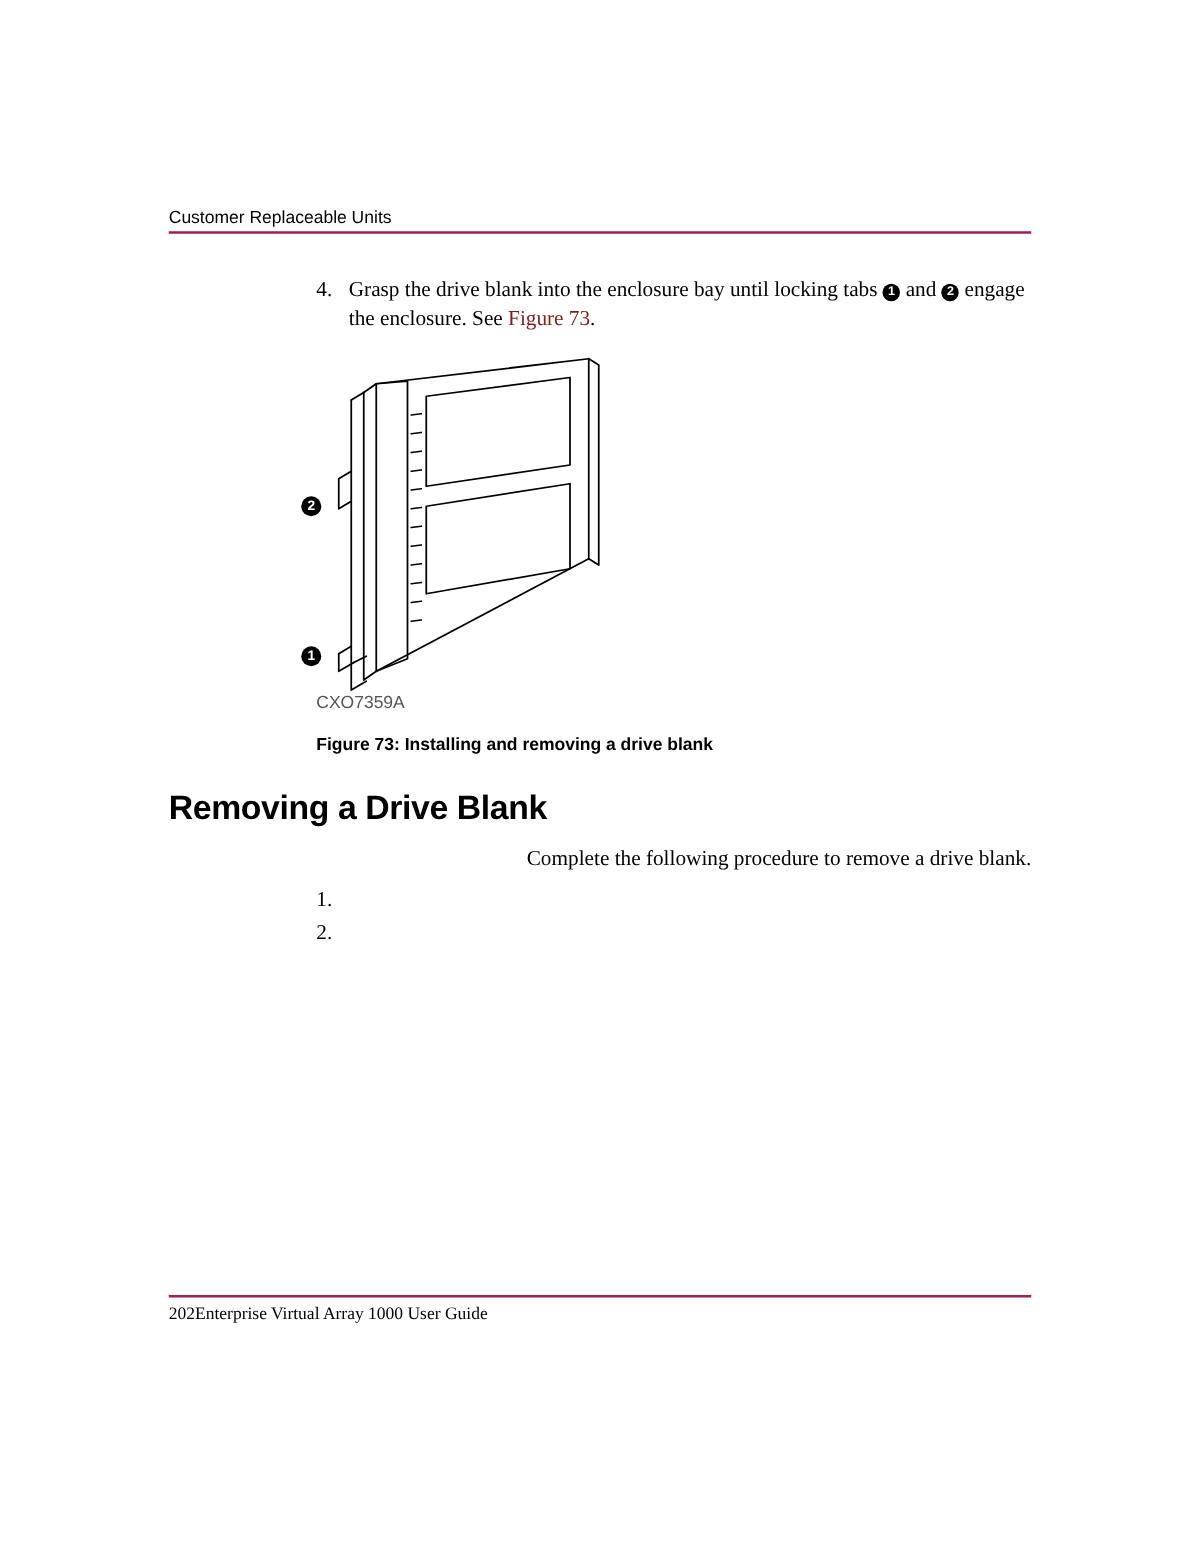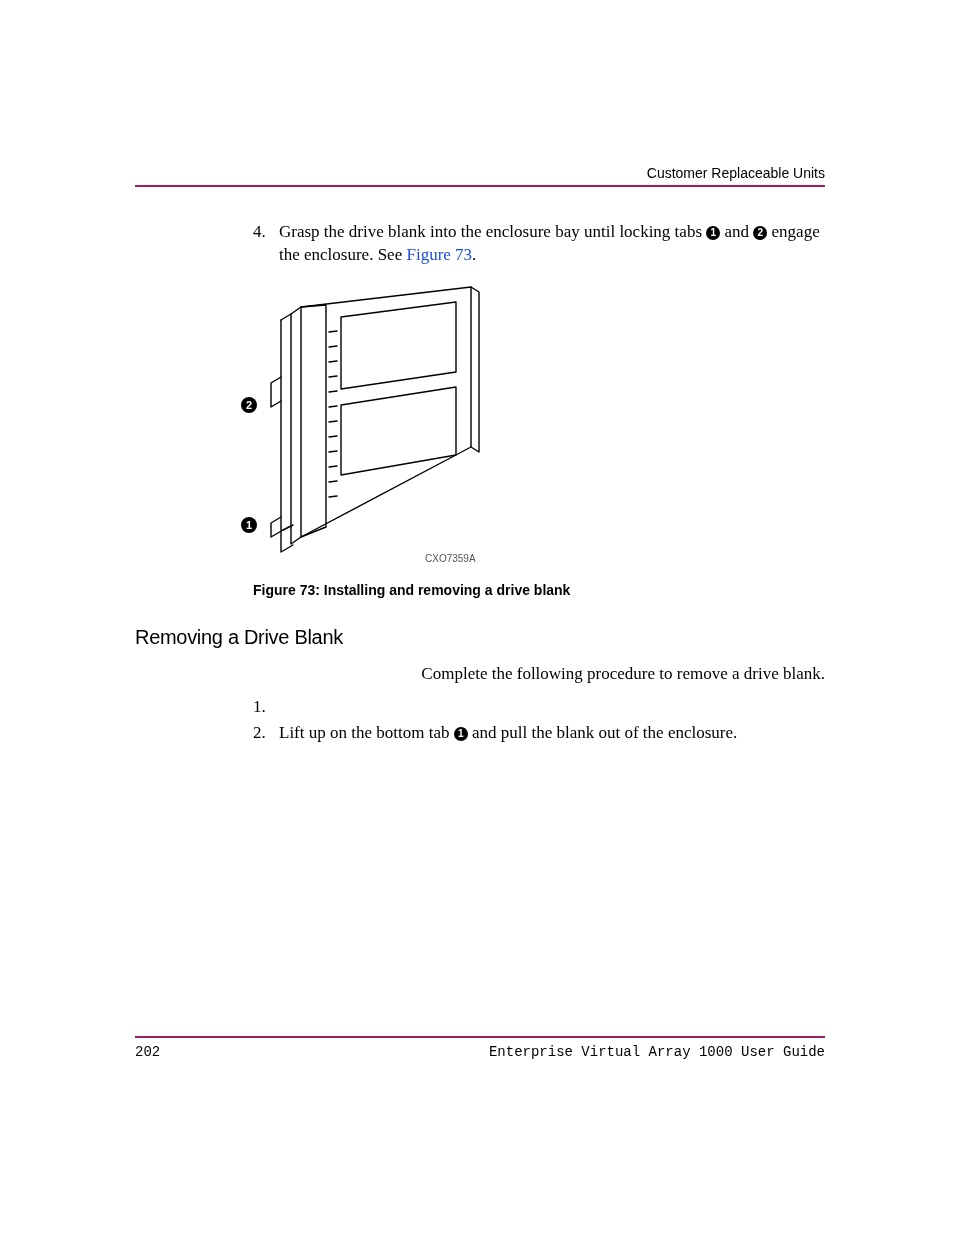--- a/index.html
+++ b/index.html
@@ -15,41 +15,40 @@
     position: absolute;
     left: 135px;
     top: 165px;
     width: 690px;
   }
   .running-head {
     font-family: Arial, Helvetica, sans-serif;
     font-size: 14px;
     font-weight: 400;
     margin-bottom: 4px;
-    text-align: right;
   }
   .rule {
     height: 2px;
     background: #9c1f5a;
     margin-bottom: 34px;
   }
   .content {
     padding-left: 118px;
   }
   .step4 {
     display: flex;
     font-size: 17px;
     line-height: 1.35;
     margin-bottom: 10px;
   }
   .step4 .num {
     width: 26px;
     flex: 0 0 26px;
   }
-  .link { color: #1d4ed8; }
+  .link { color: #7f1d1d; }
   .callout {
     display: inline-block;
     width: 14px; height: 14px;
     border-radius: 50%;
     background: #000;
     color: #fff;
     font-family: Arial, Helvetica, sans-serif;
     font-size: 10px;
     font-weight: 700;
     text-align: center;
@@ -67,36 +66,35 @@
     position: absolute;
     width: 16px; height: 16px;
     border-radius: 50%;
     background: #000; color: #fff;
     font-family: Arial, Helvetica, sans-serif;
     font-size: 11px; font-weight: 700;
     text-align: center; line-height: 16px;
   }
   .figcode {
     font-family: Arial, Helvetica, sans-serif;
-    font-size: 10px;
+    font-size: 14px;
     color: #555;
-    margin-left: 172px;
     margin-top: -14px;
   }
   .caption {
     font-family: Arial, Helvetica, sans-serif;
     font-size: 14px;
     font-weight: 700;
     margin-top: 18px;
     margin-bottom: 28px;
   }
   .h2 {
     font-family: Arial, Helvetica, sans-serif;
-    font-size: 20px;
-    font-weight: 400;
+    font-size: 27px;
+    font-weight: 700;
     margin-left: -118px;
     margin-bottom: 14px;
     letter-spacing: -0.3px;
   }
   .para {
     font-size: 17px;
     line-height: 1.35;
     margin-bottom: 8px;
     text-align: right;
   }
@@ -113,22 +111,22 @@
     left: 135px;
     width: 690px;
     top: 1036px;
   }
   .footer .frule {
     height: 2px; background: #9c1f5a;
     margin-bottom: 6px;
   }
   .footer .row {
     display: flex;
-    justify-content: space-between;
-    font-family: Liberation Mono, monospace;
+    justify-content: flex-start;
+    font-family: Liberation Serif, serif;
     font-size: 14px;
   }
 </style>
 </head>
 <body>
 
 <div class="page">
   <div class="running-head">Customer Replaceable Units</div>
   <div class="rule"></div>
 
@@ -178,23 +176,20 @@
 
     <div class="h2">Removing a Drive Blank</div>
     <div class="para">Complete the following procedure to remove a drive blank.</div>
 
     <div class="ol">
       <div class="item">
         <div class="num">1.</div>
       </div>
       <div class="item">
         <div class="num">2.</div>
-        <div>
-          <span>Lift up on the bottom tab </span><span class="callout">1</span><span> and pull the blank out of the enclosure.</span>
-        </div>
       </div>
     </div>
   </div>
 </div>
 
 <div class="footer">
   <div class="frule"></div>
   <div class="row">
     <span>202</span>
     <span>Enterprise Virtual Array 1000 User Guide</span>

